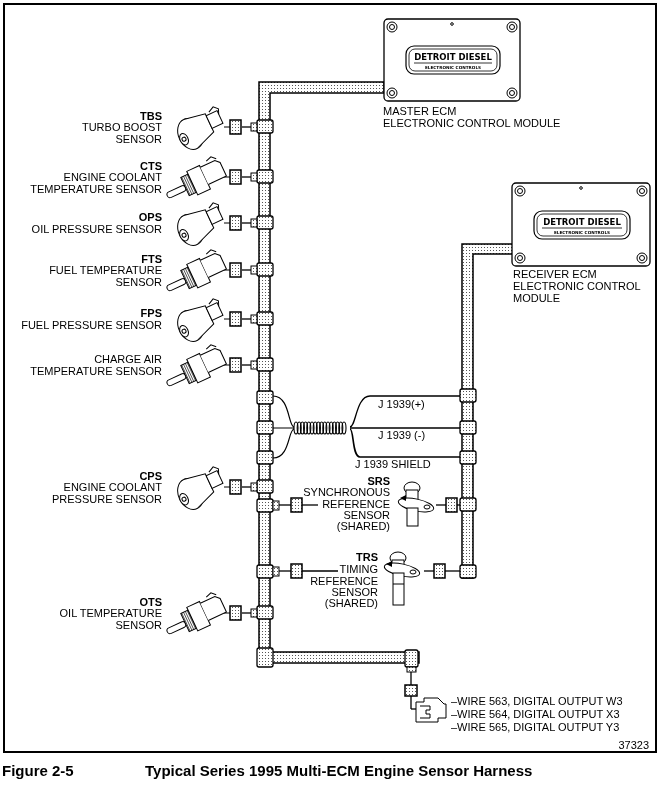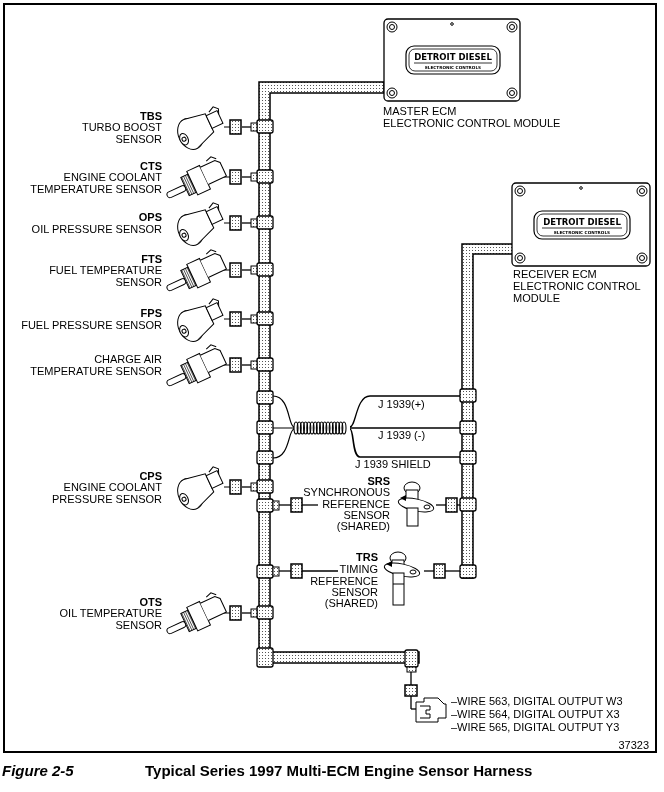--- a/index.html
+++ b/index.html
@@ -2,21 +2,21 @@
 <html><head>
 <meta charset="utf-8">
 <style>
   html, body { margin: 0; padding: 0; background: #ffffff; }
   body { width: 664px; height: 792px; position: relative; overflow: hidden; font-family: "Liberation Sans", sans-serif; }
   #frame { position: absolute; left: 3px; top: 3px; width: 654px; height: 750px; border: 2px solid #000; box-sizing: border-box; }
   svg#diagram { position: absolute; left: 0; top: 0; }
   .lbl { font-family: "Liberation Sans", sans-serif; font-size: 11px; fill: #000; }
   .lblb { font-family: "Liberation Sans", sans-serif; font-size: 11px; font-weight: bold; fill: #000; }
   #caption { position: absolute; left: 2px; top: 762px; font-family: "Liberation Sans", sans-serif; font-weight: bold; font-size: 15px; color: #000; white-space: nowrap; }
-  #caption .fig { display: inline-block; width: 143px; font-style: italic; }
+  #caption .fig { display: inline-block; width: 143px; }
 </style>
 </head>
 <body>
 
 <div id="frame"></div>
 
 <svg id="diagram" width="664" height="760" viewBox="0 0 664 760" xmlns="http://www.w3.org/2000/svg">
   <defs>
     <pattern id="dots" width="3" height="3" patternUnits="userSpaceOnUse">
       <rect width="3" height="3" fill="#ffffff"></rect>
@@ -332,14 +332,14 @@
     </g>
     <text class="lbl" x="451" y="705">–WIRE 563, DIGITAL OUTPUT W3</text>
     <text class="lbl" x="451" y="718">–WIRE 564, DIGITAL OUTPUT X3</text>
     <text class="lbl" x="451" y="731">–WIRE 565, DIGITAL OUTPUT Y3</text>
   </g>
 
   <text class="lbl" x="649" y="749" text-anchor="end" font-size="10">37323</text>
 </svg>
 
 <div id="caption">
-  <span class="fig">Figure 2-5</span><span>Typical Series 1997 Multi-ECM Engine Sensor Harness</span>
+  <span class="fig">Figure 2-5</span><span>Typical Series 1995 Multi-ECM Engine Sensor Harness</span>
 </div>
 
 </body></html>

